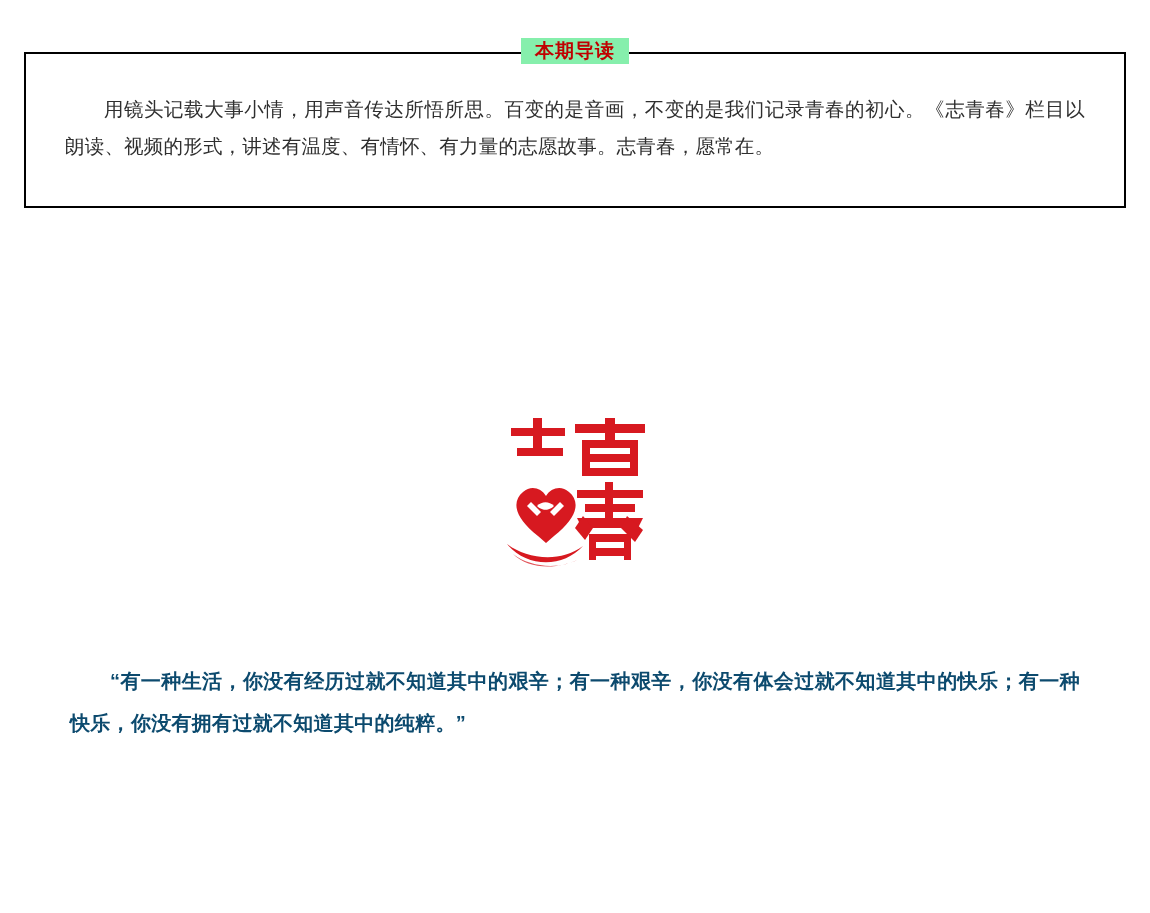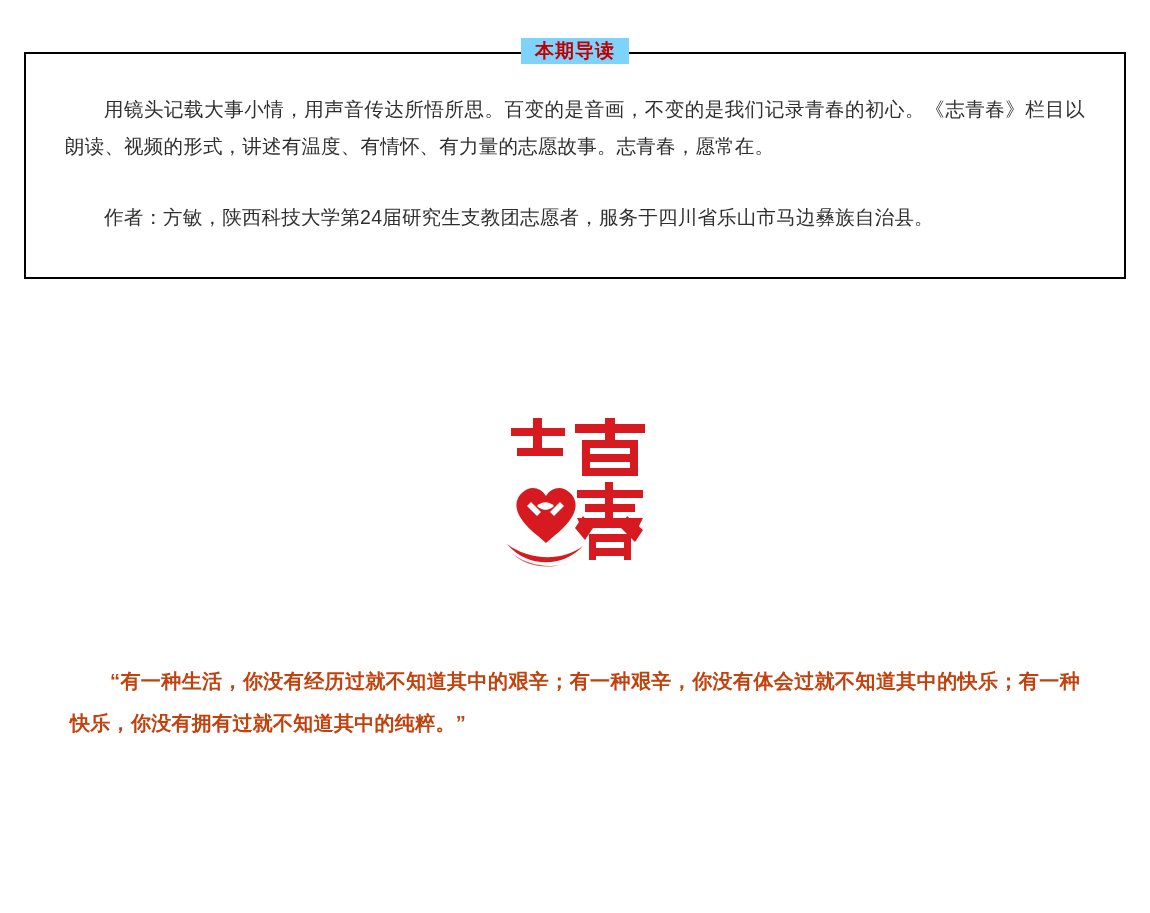--- a/index.html
+++ b/index.html
@@ -36,21 +36,21 @@
   .intro-legend {
     position: absolute;
     top: -16px;
     left: 0;
     width: 100%;
     text-align: center;
     pointer-events: none;
   }
   .intro-legend span {
     display: inline-block;
-    background: #7dd3fc;
+    background: #86efac;
     padding: 0 14px;
     font-size: 19px;
     font-weight: bold;
     color: #c00000;
     letter-spacing: 1px;
     line-height: 26px;
   }
 
   .intro-para {
     font-size: 19.5px;
@@ -85,21 +85,21 @@
 
   
   .quote {
     position: absolute;
     left: 70px;
     top: 660px;
     width: 1010px;
     font-size: 20px;
     font-weight: bold;
     line-height: 42px;
-    color: #c2410c;
+    color: #0c4a6e;
     text-indent: 2em;
     letter-spacing: 0.3px;
     text-align: justify;
   }
 
   
   .body-para {
     position: absolute;
     left: 70px;
     top: 812px;
@@ -115,21 +115,20 @@
 </head>
 <body>
 
 <div class="page">
 
   <div class="intro-box">
     <div class="intro-legend">
       <span>本期导读</span>
     </div>
     <p class="intro-para">用镜头记载大事小情，用声音传达所悟所思。百变的是音画，不变的是我们记录青春的初心。《志青春》栏目以朗读、视频的形式，讲述有温度、有情怀、有力量的志愿故事。志青春，愿常在。</p>
-    <p class="intro-para">作者：方敏，陕西科技大学第24届研究生支教团志愿者，服务于四川省乐山市马边彝族自治县。</p>
   </div>
 
   <div class="logo-wrap">
     <div class="logo">
       <svg width="156" height="152" viewBox="0 0 156 152" xmlns="http://www.w3.org/2000/svg" aria-hidden="true">
 
         <g fill="#d71920">
           <rect x="78" y="6" width="70" height="9"></rect>
           <rect x="85" y="22" width="56" height="8"></rect>
           <rect x="85" y="36" width="56" height="8"></rect>

